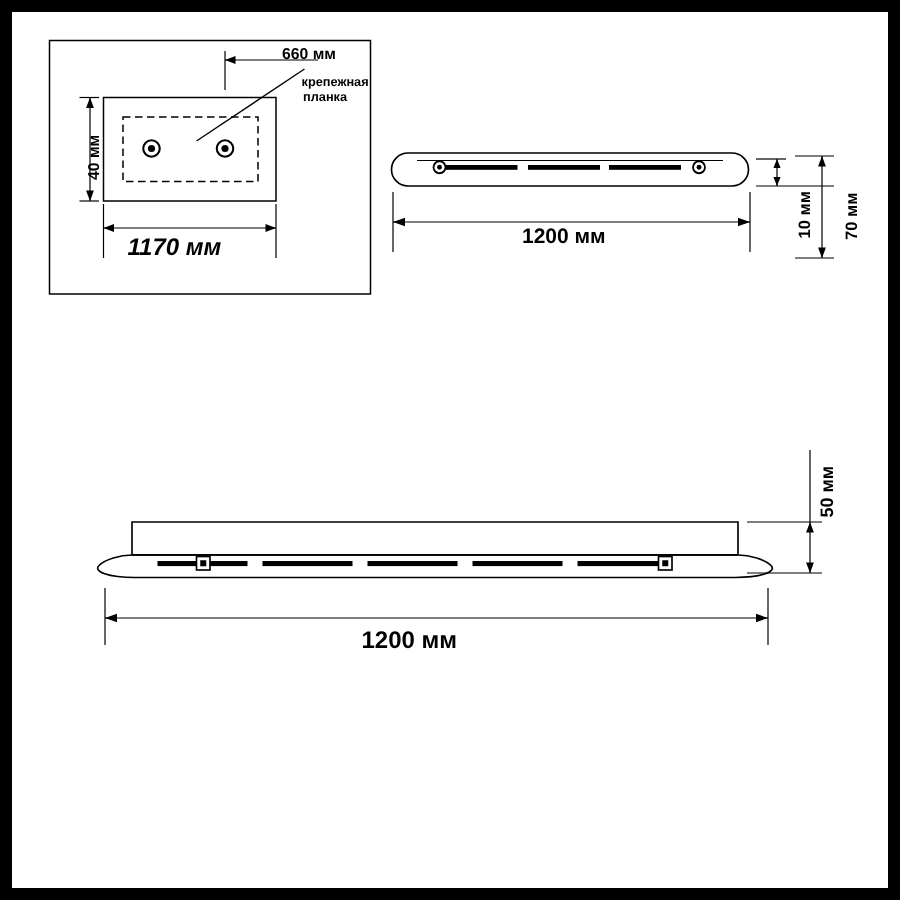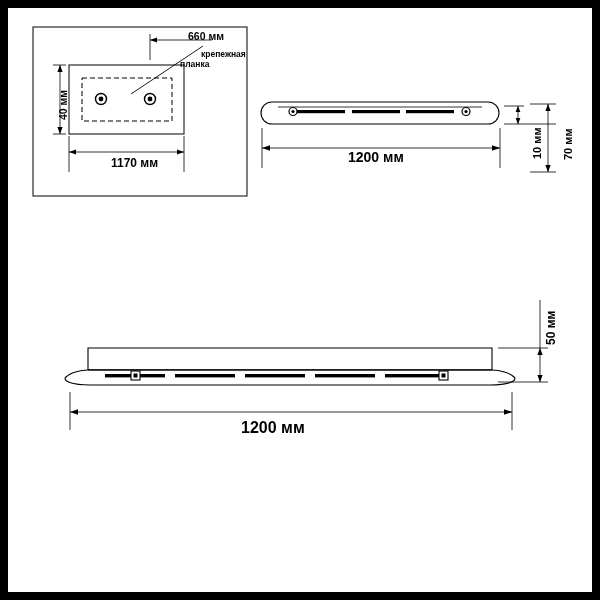--- a/index.html
+++ b/index.html
@@ -148,25 +148,25 @@
       <line x1="540" y1="348" x2="540" y2="382" stroke="#000000" stroke-width="0.8"></line>
       <path d="M540 348 l-2.6 7 h5.2 z" fill="#000000" stroke="none"></path>
       <path d="M540 382 l-2.6 -7 h5.2 z" fill="#000000" stroke="none"></path>
 
     </g>
   </svg>
 
   <div class="label bold" style="left:188px; top:31px; font-size:10.5px;">660 мм</div>
 
   <div class="label bold" style="left:185px; top:50px; font-size:8.5px;margin-left:16px;">крепежная</div>
-  <div class="label bold" style="left:180px; top:60px; font-size:8.5px;">планка</div>
+  <div class="label bold" style="left:202px; top:60px; font-size:8.5px;">планка</div>
 
   <div class="label bold vert" style="left:58px; top:120px; font-size:10.5px;">40 мм</div>
 
-  <div class="label bold" style="left:111px; top:157px; font-size:12px;">1170 мм</div>
+  <div class="label bold" style="left:85px; top:157px; font-size:16px;font-style:italic;">1170 мм</div>
 
   <div class="label bold" style="left:348px; top:150px; font-size:14px;">1200 мм</div>
 
   <div class="label bold vert" style="left:531px; top:159px; font-size:11px;">10 мм</div>
 
   <div class="label bold vert" style="left:562px; top:160px; font-size:11px;">70 мм</div>
 
   <div class="label bold vert" style="left:545px; top:345px; font-size:12px;">50 мм</div>
 
   <div class="label bold" style="left:241px; top:419px; font-size:16px;">1200 мм</div>

